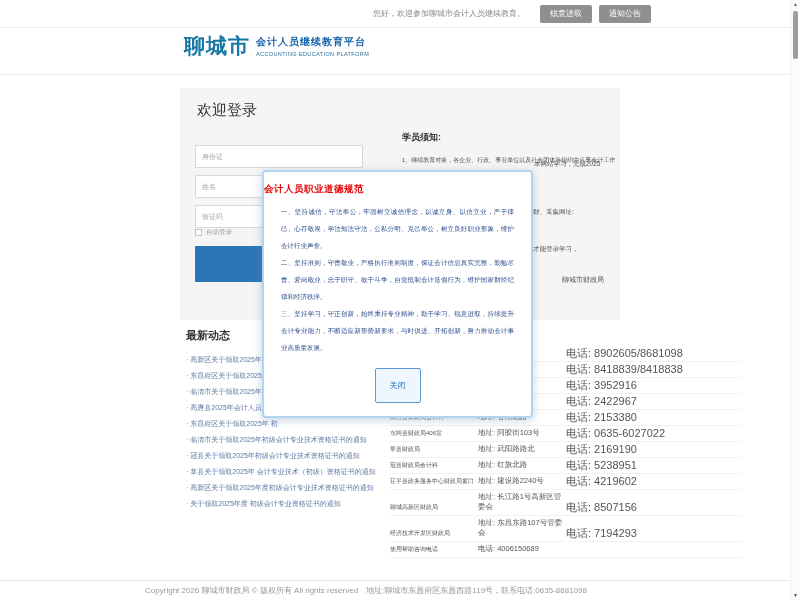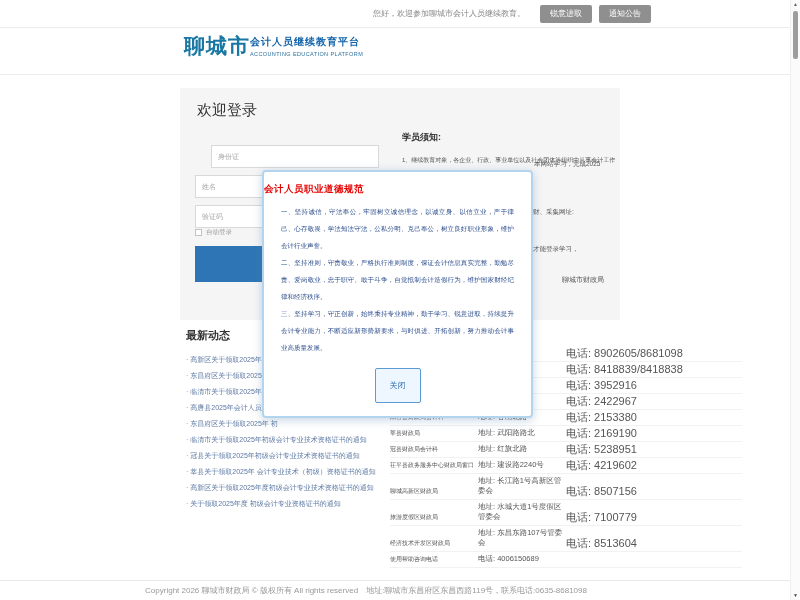--- a/index.html
+++ b/index.html
@@ -24,35 +24,35 @@
 
   
   .scrollbar { position:absolute; top:0; right:0; width:10px; height:600px; background:#fbfbfb; border-left:1px solid #efefef; z-index:50; }
   .sb-up   { position:absolute; top:1px;  left:0; width:9px; text-align:center; font-size:5px; color:#666; }
   .sb-down { position:absolute; bottom:2px; left:0; width:9px; text-align:center; font-size:5px; color:#444; }
   .sb-thumb{ position:absolute; top:11px; left:2px; width:5px; height:48px; background:#9d9d9d; border-radius:2px; }
 
   
   .header { position:absolute; left:184px; top:33px; display:flex; align-items:flex-start; }
   .logo-city { font-size:21px; font-weight:bold; color:#1877a3; letter-spacing:1px; line-height:26px; }
-  .logo-right { padding-top:2px; }
+  .logo-right { margin-left:6px; padding-top:2px; }
   .logo-platform { font-size:10px; font-weight:bold; color:#1565ab; letter-spacing:1px; }
   .logo-en { font-size:5.5px; color:#2a6f9e; letter-spacing:0.4px; margin-top:2px; }
   .hdr-divider { position:absolute; top:74px; left:0; width:800px; border-top:1px solid #ececec; }
 
   
   .panel { position:absolute; left:180px; top:88px; width:440px; height:232px; background:#f5f5f6; }
   .login-title { position:absolute; left:17px; top:13px; font-size:15px; color:#333; }
   .fld {
     position:absolute; left:15px; width:168px; height:23px;
     border:1px solid #d9d9d9; background:#fff; font-size:7px; color:#666;
     padding:0 6px; font-family:inherit;
   }
   .fld::placeholder { color:#a8a8a8; }
-  .fld-id   { top:57px;margin-left:16px; }
+  .fld-id   { top:57px; }
   .fld-name { top:87px; }
   .fld-cap  { top:117px; }
   .auto-row { position:absolute; left:15px; top:140px; display:flex; align-items:center; }
   .cb { width:7px; height:7px; border:1px solid #c3c3c3; background:#fff; display:inline-block; }
   .auto-label { font-size:6.5px; color:#999; margin-left:4px; }
   .login-btn {
     position:absolute; left:15px; top:158px; width:168px; height:36px;
     background:#2e75b5; border:none; color:#fff; font-size:9px; cursor:pointer; font-family:inherit;
   }
 
@@ -202,20 +202,25 @@
       <div class="c-addr"></div>
       <div class="c-phone">电话: 2422967</div>
     </div>
 
     <div class="c-row">
       <div class="c-name">阳谷县财政局会计科</div>
       <div class="c-addr">地址: 谷山北路</div>
       <div class="c-phone">电话: 2153380</div>
     </div>
 
+    <div class="c-row">
+      <div class="c-name">东阿县财政局406室</div>
+      <div class="c-addr">地址: 阿胶街103号</div>
+      <div class="c-phone">电话: 0635-6027022</div>
+    </div>
 
     <div class="c-row">
       <div class="c-name">莘县财政局</div>
       <div class="c-addr">地址: 武阳路路北</div>
       <div class="c-phone">电话: 2169190</div>
     </div>
 
     <div class="c-row">
       <div class="c-name">冠县财政局会计科</div>
       <div class="c-addr">地址: 红旗北路</div>
@@ -227,30 +232,25 @@
       <div class="c-addr">地址: 建设路2240号</div>
       <div class="c-phone">电话: 4219602</div>
     </div>
 
     <div class="c-row">
       <div class="c-name">聊城高新区财政局</div>
       <div class="c-addr">地址: 长江路1号高新区管委会</div>
       <div class="c-phone">电话: 8507156</div>
     </div>
 
-    <div class="c-row">
-      <div class="c-name">旅游度假区财政局</div>
-      <div class="c-addr">地址: 水城大道1号度假区管委会</div>
-      <div class="c-phone">电话: 7100779</div>
-    </div>
 
     <div class="c-row">
       <div class="c-name">经济技术开发区财政局</div>
       <div class="c-addr">地址: 东昌东路107号管委会</div>
-      <div class="c-phone">电话: 8513604</div>
+      <div class="c-phone">电话: 7194293</div>
     </div>
 
     <div class="c-row">
       <div class="c-name">使用帮助咨询电话</div>
       <div class="c-addr">电话: 4006150689</div>
       <div class="c-phone"></div>
     </div>
   </div>
 
 <div class="footer-divider"></div>

